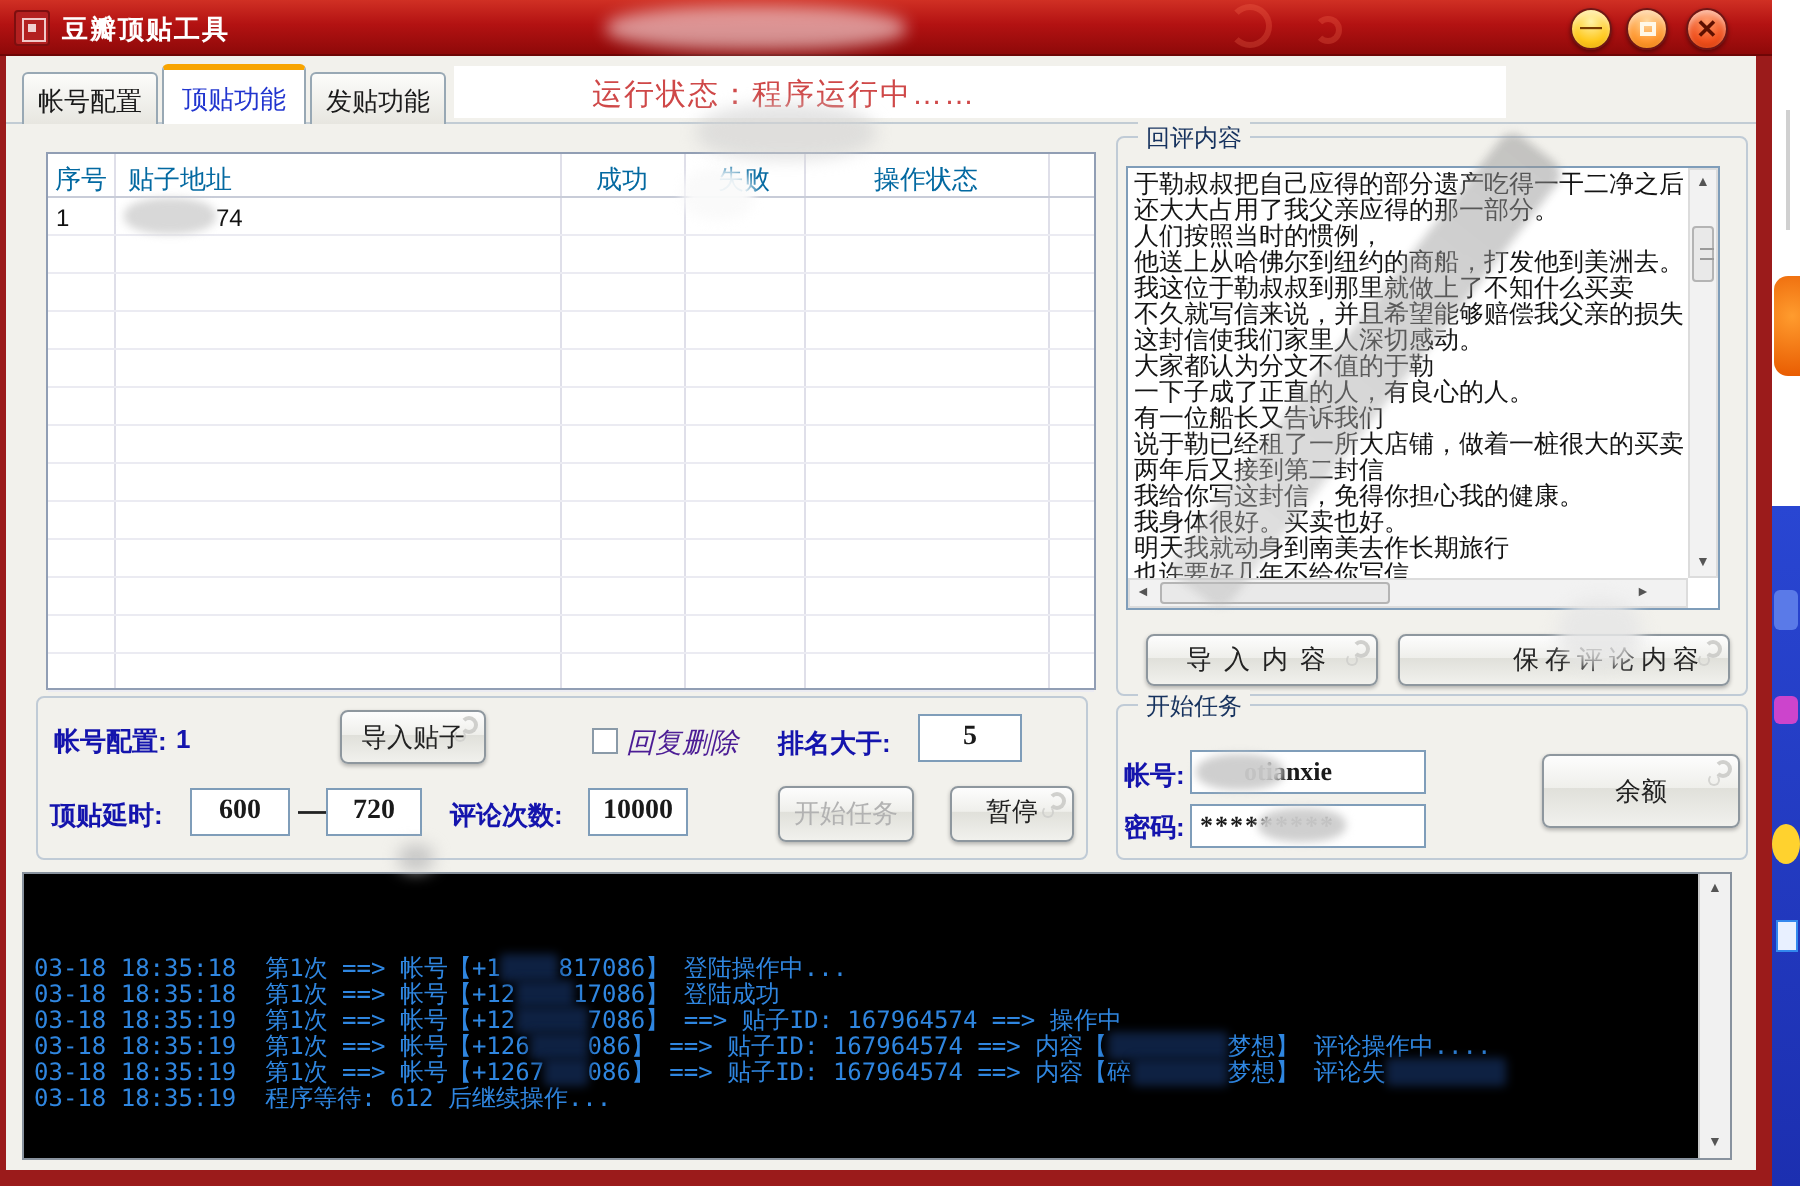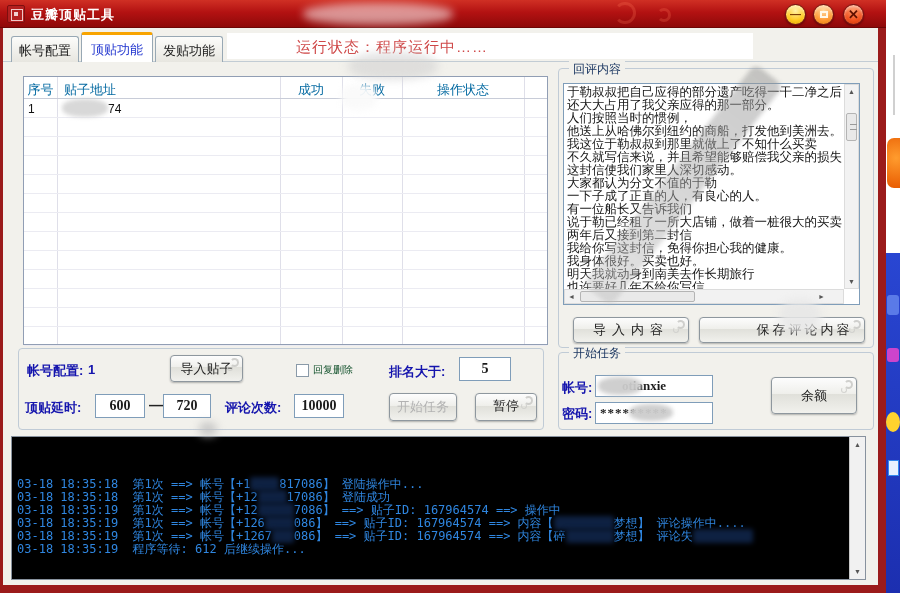--- a/index.html
+++ b/index.html
@@ -95,21 +95,21 @@
   .tinput { position:absolute; border:1px solid #7f9db9; background:#fff;
             font-family:"Liberation Serif",serif; font-weight:bold; font-size:14px; color:#1a1a1a;
             text-align:center; }
   .cb { position:absolute; width:13px; height:13px; background:#fff; border:1px solid #8a9aa8; }
 
   
   .lbl-total { left:24px; top:362px; }
   .val-total { left:85px; top:362px; }
   .btn-import-posts { left:167px; top:355px; width:73px; height:27px; line-height:25px; }
   .cb-replydel { left:293px; top:364px; }
-  .lbl-replydel { position:absolute; left:310px; top:363px; font-size:10px; color:#14532d; }
+  .lbl-replydel { position:absolute; left:310px; top:363px; font-size:14px; color:#4c1d95;font-style:italic; }
   .lbl-rank { left:386px; top:363px; }
   .in-rank { left:456px; top:357px; width:52px; height:24px; }
   .lbl-delay { left:22px; top:399px; }
   .in-from { left:92px; top:394px; width:50px; height:24px; }
   .dash { position:absolute; left:146px; top:397px; font-size:14px; font-weight:bold; color:#222; }
   .in-to { left:160px; top:394px; width:48px; height:24px; }
   .lbl-count { left:222px; top:399px; }
   .in-count { left:291px; top:394px; width:50px; height:24px; }
   .btn-start { left:386px; top:393px; width:68px; height:28px; line-height:26px; }
   .btn-pause { left:472px; top:393px; width:62px; height:28px; line-height:26px;font-family:Liberation Mono, monospace; }
@@ -128,21 +128,21 @@
                 border-top:1px solid #9a9a9a; border-bottom:1px solid #9a9a9a; }
   .btn-import-content { left:570px; top:317px; width:116px; height:26px; line-height:24px; letter-spacing:6px; }
   .btn-save-content { left:696px; top:317px; width:166px; height:26px; line-height:24px; letter-spacing:3px;padding-left:45px; }
 
   
   .lbl-acc { left:559px; top:379px; } .lbl-pwd { left:559px; top:405px; }
   .in-acc { left:592px; top:375px; width:118px; height:22px; text-align:left; padding-left:26px;
             font-size:13px; }
   .in-pwd { left:592px; top:402px; width:118px; height:22px; text-align:left; padding-left:4px;
             font-size:13px; letter-spacing:1px; }
-  .btn-balance { left:768px; top:377px; width:86px; height:37px; line-height:35px; }
+  .btn-balance { left:768px; top:377px; width:99px; height:37px; line-height:35px; }
 
   
   .logbox { position:absolute; left:8px; top:436px; width:855px; height:144px; background:#000;
             border:1px solid #88929e; overflow:hidden; }
   .loglines { position:absolute; left:5px; top:2px; font-family:"DejaVu Sans Mono",monospace;
               font-size:12px; line-height:13px; color:var(--log_text); white-space:pre; }
   .lb { background:#0e2142; color:transparent; filter:blur(2.5px); border-radius:2px; }
   .log-sbv { position:absolute; right:0; top:0; width:16px; height:142px; background:#f1f1f1; border-left:1px solid #c8c8c8; }
 
   

